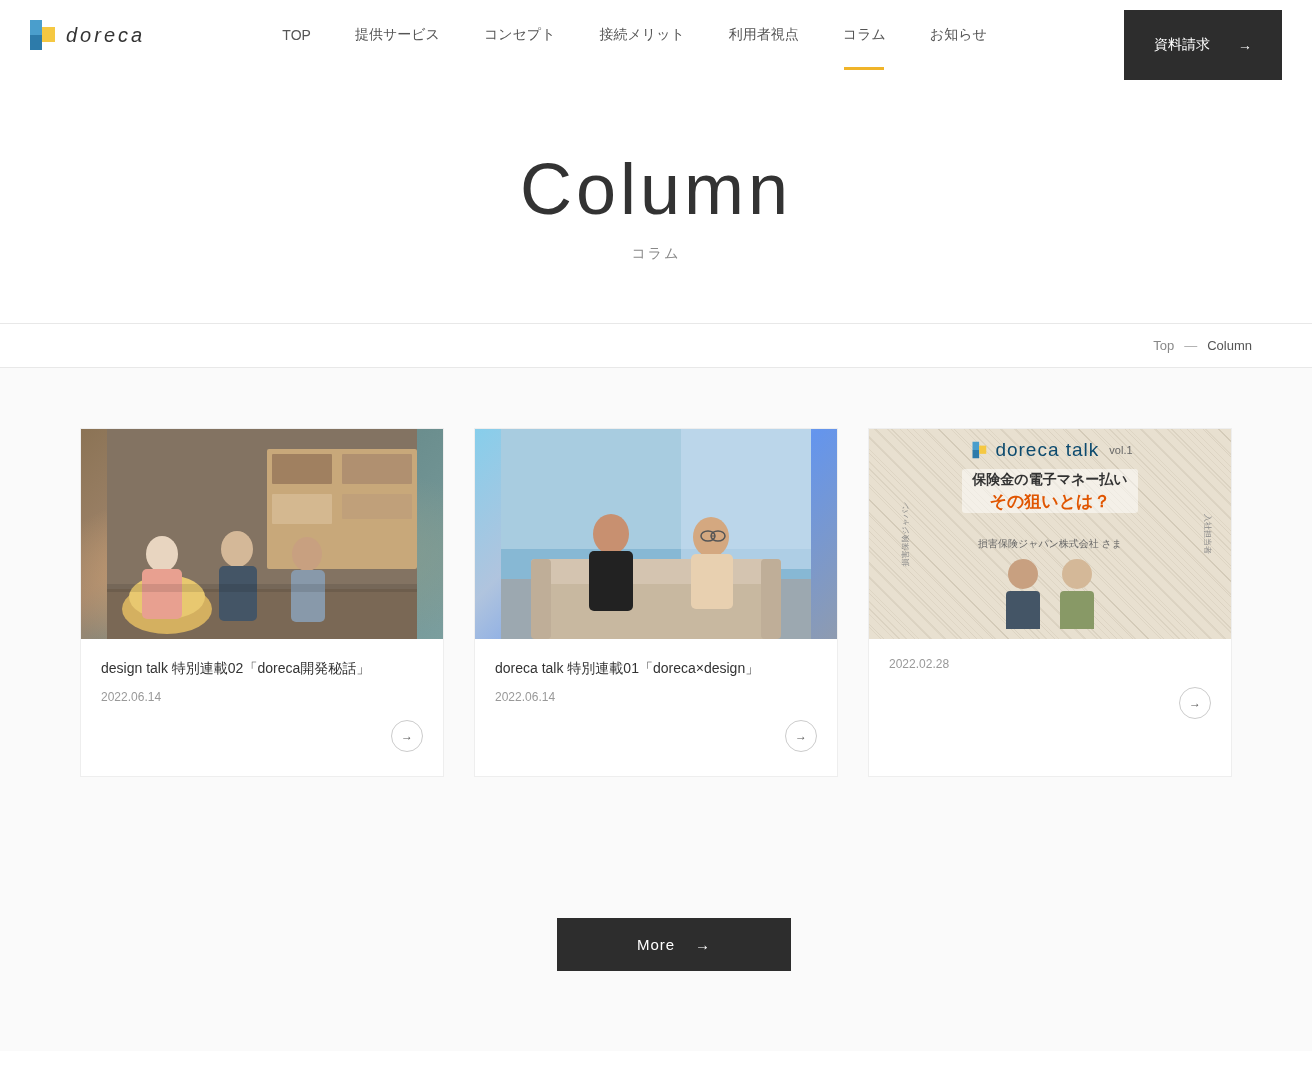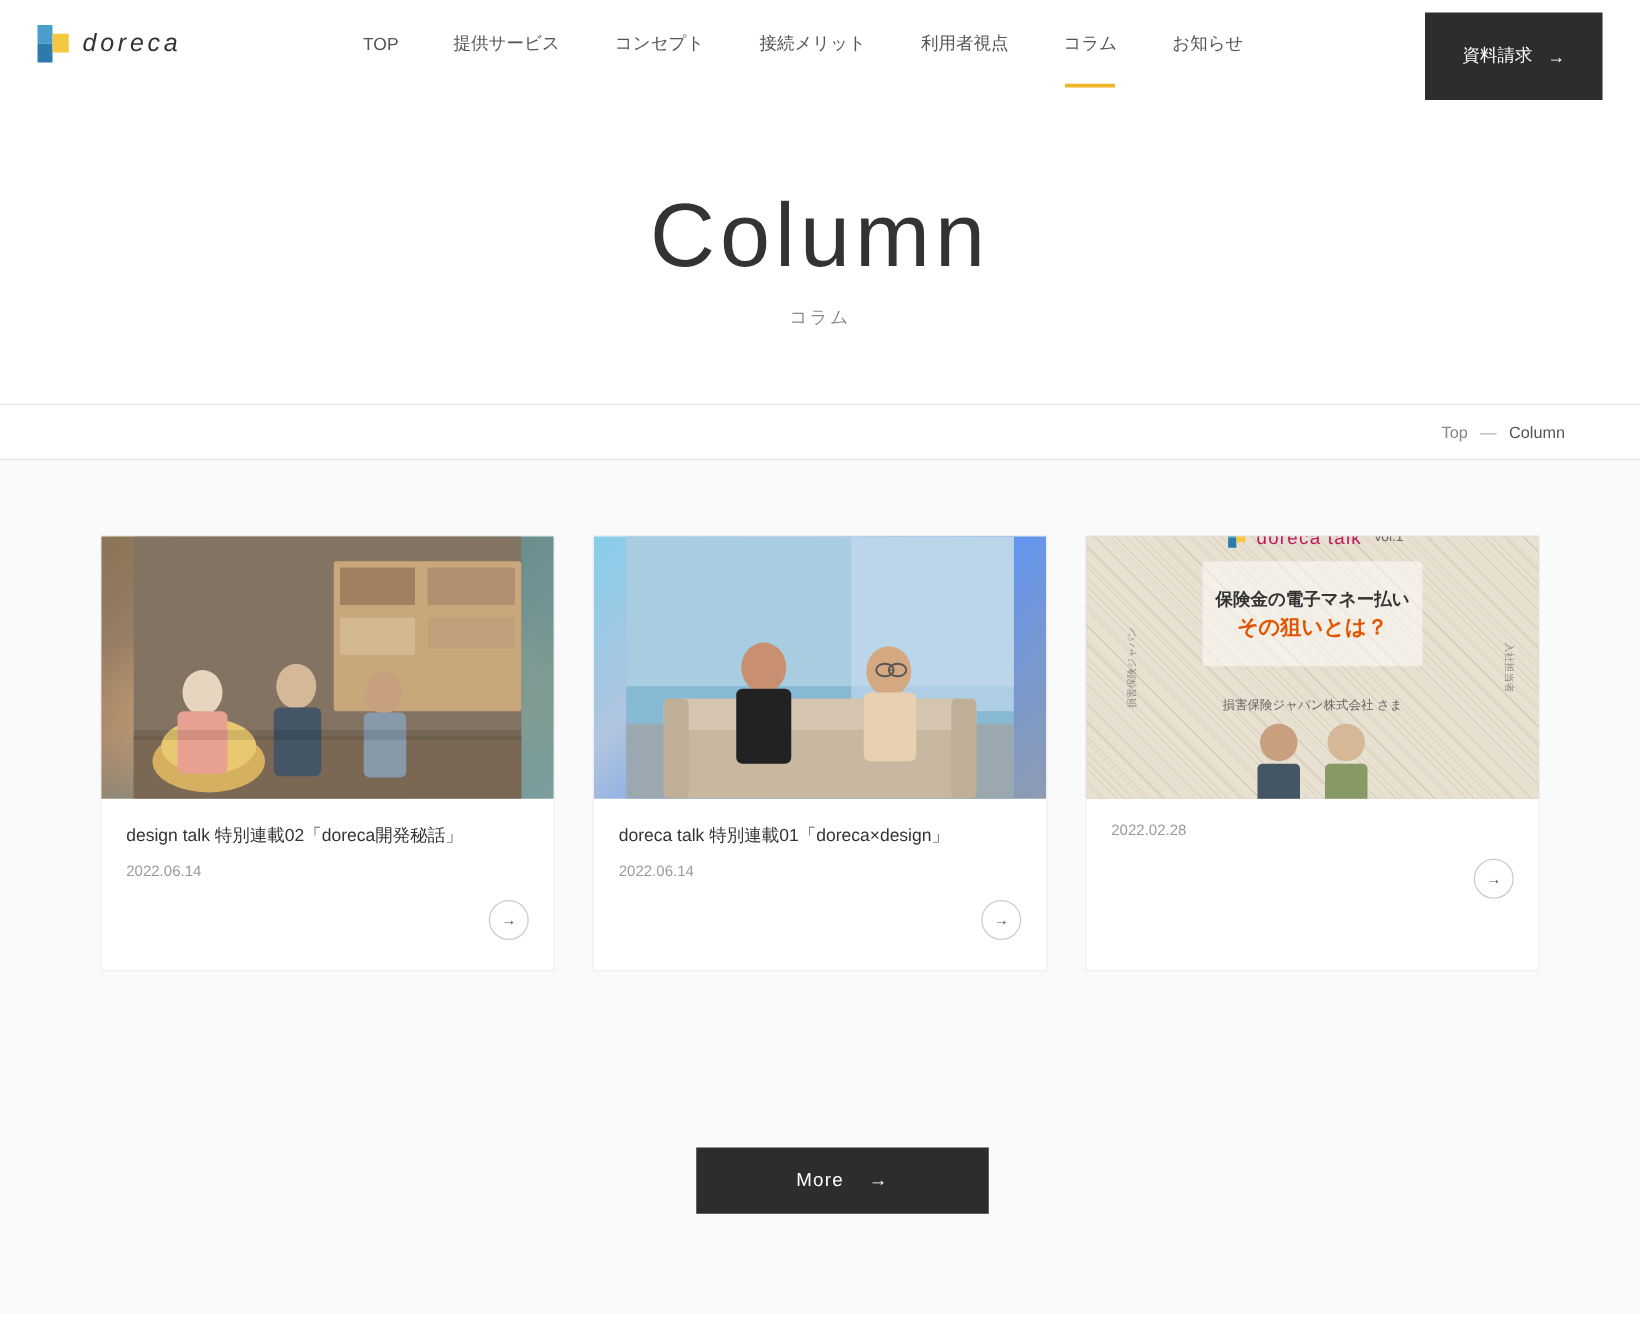--- a/index.html
+++ b/index.html
@@ -68,21 +68,21 @@
 
     .nav-cta {
       background: #2d2d2d;
       color: #fff;
       height: 70px;
       display: flex;
       align-items: center;
       padding: 0 30px;
       font-size: 14px;
       cursor: pointer;
-      gap: 12px;
+      gap: 28px;
       white-space: nowrap;
       margin-top: 20px;
     }
 
     
     .hero-section {
       text-align: center;
       padding: 80px 0 60px;
       background: #fff;
     }
@@ -389,25 +389,25 @@
 
         <div style="position:absolute;inset:0;background-image:repeating-linear-gradient(45deg,transparent,transparent 10px,rgba(180,170,150,0.25) 10px,rgba(180,170,150,0.25) 11px);"></div>
         <div style="position:relative;z-index:2;text-align:center;padding:16px 12px;">
 
           <div style="display:flex;align-items:center;justify-content:center;gap:6px;margin-bottom:8px;">
             <svg width="22" height="22" viewBox="0 0 40 40">
               <polygon points="10,5 22,5 22,20 10,20" fill="#4A9ECC"></polygon>
               <polygon points="10,20 22,20 22,35 10,35" fill="#2D7BAA"></polygon>
               <polygon points="22,12 35,12 35,27 22,27" fill="#F5C842"></polygon>
             </svg>
-            <span style="font-size:15px;color:#be185d;letter-spacing:1px;">doreca talk</span>
+            <span style="font-size:19px;color:#0c4a6e;letter-spacing:1px;">doreca talk</span>
             <span style="font-size:11px;color:#666;margin-left:4px;">vol.1</span>
           </div>
 
-          <div style="background:rgba(255,255,255,0.5);padding:20px 10px;border-radius:3px;margin-bottom:8px;">
+          <div style="background:rgba(255,255,255,0.5);padding:0 10px;border-radius:3px;margin-bottom:8px;">
             <p style="font-size:14px;color:#333;font-weight:bold;line-height:1.5;">保険金の電子マネー払い</p>
             <p style="font-size:17px;color:#E05500;font-weight:bold;">その狙いとは？</p>
           </div>
           <p style="font-size:10px;color:#666;margin-top:24px;">損害保険ジャパン株式会社 さま</p>
 
           <div style="display:flex;justify-content:center;gap:20px;margin-top:8px;">
             <div style="text-align:center;">
               <div style="width:30px;height:30px;border-radius:50%;background:#C8A080;margin:0 auto 2px;"></div>
               <div style="width:34px;height:38px;background:#445566;border-radius:4px 4px 0 0;margin:0 auto;"></div>
             </div>

